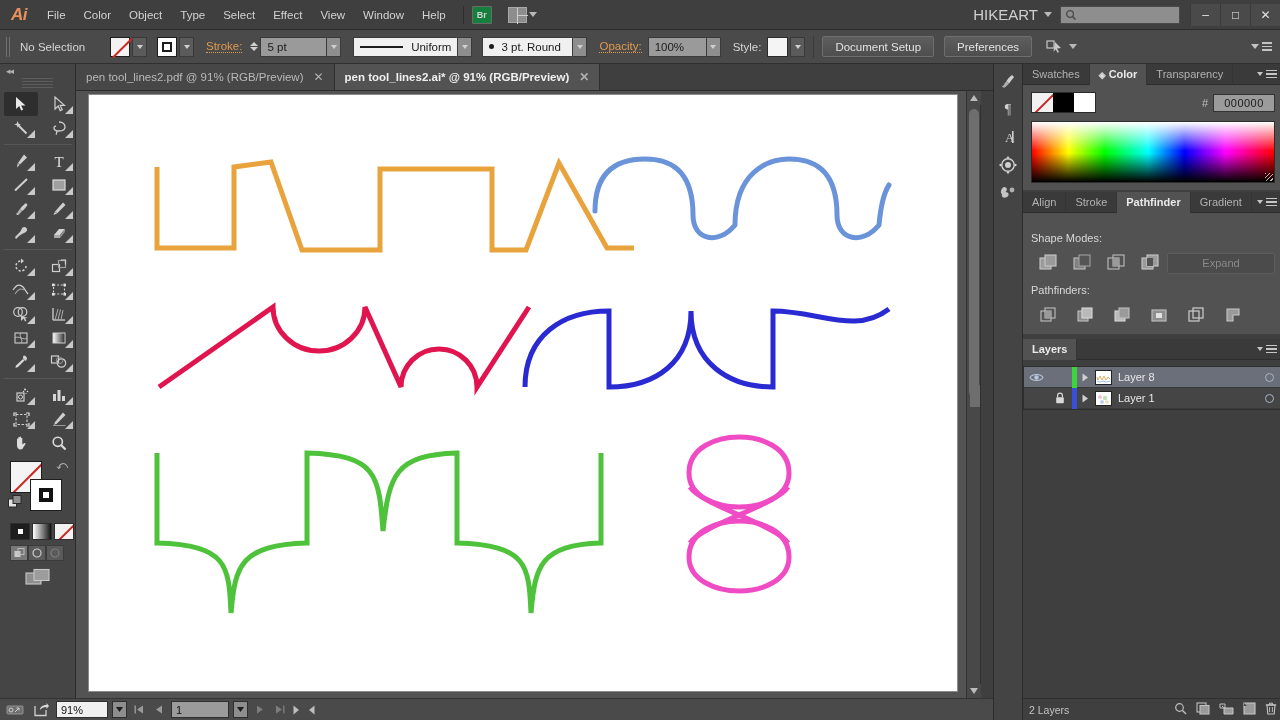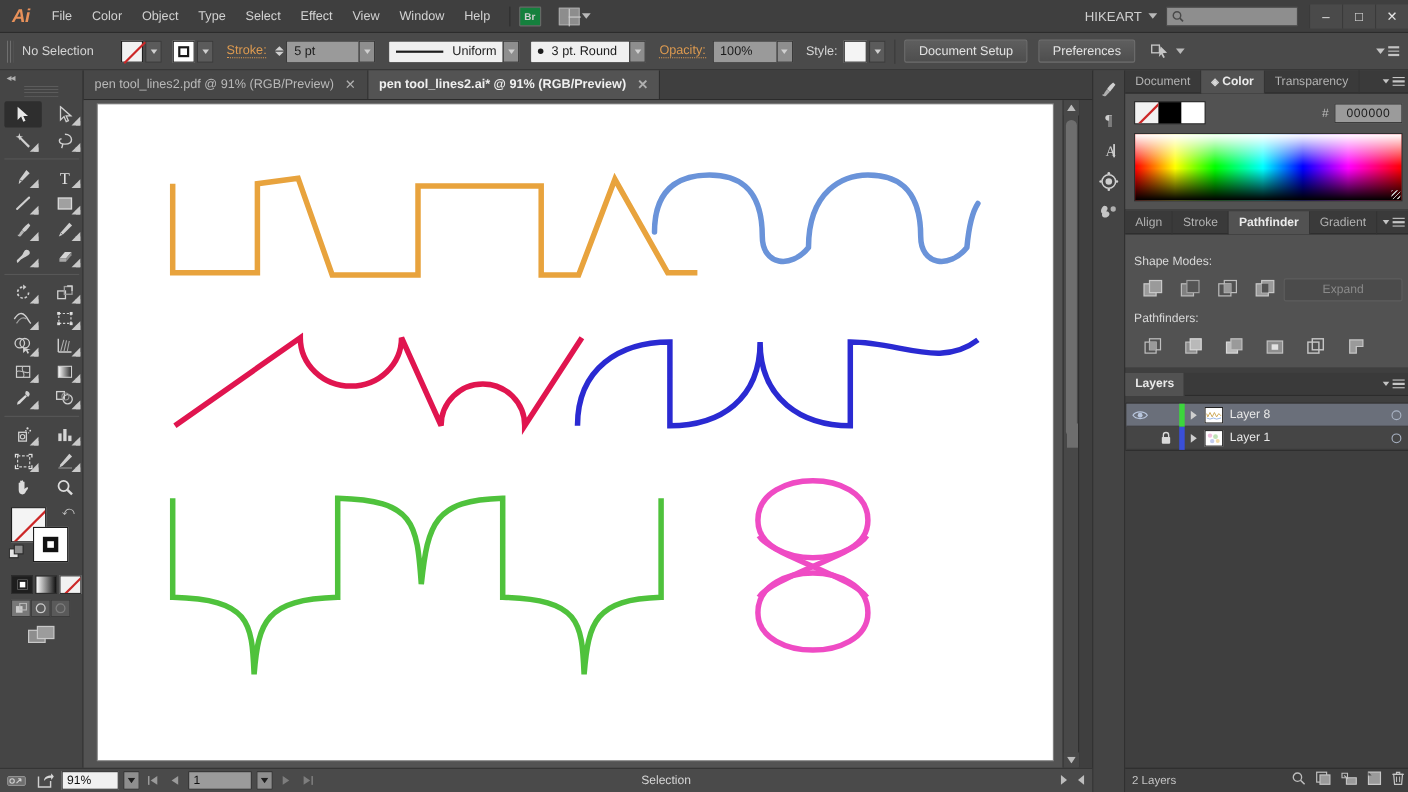--- a/index.html
+++ b/index.html
@@ -37,21 +37,21 @@
     width: 19px; height: 16px; border: 1px solid #a8a8a8; background: #8d8d8d;
     position: relative;
   }
   .arrange-ico::before { content:''; position:absolute; left:8px; top:0; width:1px; height:16px; background:#cfcfcf; }
   .arrange-ico::after { content:''; position:absolute; left:8px; top:7px; width:11px; height:1px; background:#cfcfcf; }
   .caret-d {
     width: 0; height: 0; border-left: 4px solid transparent; border-right: 4px solid transparent;
     border-top: 5px solid #b9b9b9;
   }
   .mb-right { margin-left: auto; display: flex; align-items: center; height: 30px; }
-  .user-name { color: #cfcfcf; font-size: 12px; padding: 0 6px 0 10px; }
+  .user-name { color: #cfcfcf; font-size: 15px; padding: 0 6px 0 10px; }
   .search-box {
     width: 120px; height: 18px; background: #8e8e8e; border: 1px solid #4a4a4a;
     margin-left: 8px; display: flex; align-items: center; padding-left: 4px; border-radius: 1px;
   }
   .search-box svg { opacity: 0.75; }
   .win-btns { display: flex; margin-left: 10px; }
   .win-btn {
     width: 30px; height: 22px; display: flex; align-items: center; justify-content: center;
     color: #e4e4e4; font-size: 12px; background: #4a4a4a; border-left: 1px solid #3a3a3a;
   }
@@ -824,21 +824,21 @@
           <path d="M5 2 C8 2 9 5 6.5 7 C9.5 7 11 10 8 12 C5 14 2 12 3 9 C1 8 2 3 5 2 Z" fill="#c5c5c5"></path>
           <circle cx="13" cy="5" r="2.4" fill="#b0b0b0"></circle>
         </svg>
       </div>
     </div>
 
     <div class="panels">
 
       <div class="panel-tabs">
         <div class="ptab">
-          <span>Document</span>
+          <span>Swatches</span>
         </div>
         <div class="ptab active">
           <span class="diamond">◈</span><span>Color</span>
         </div>
         <div class="ptab">
           <span>Transparency</span>
         </div>
         <div class="ptab-menu">
           <div class="caret-d" style="border-top-color:#c4c4c4;border-left-width:3px;border-right-width:3px;border-top-width:4px;"></div>
           <div class="lines">
@@ -1115,21 +1115,20 @@
       <svg width="8" height="9" viewBox="0 0 8 9">
           <path d="M1 0.5 L1 8.5 L7 4.5 Z" fill="#7d7d7d"></path>
         </svg>
     </div>
     <div class="nav-ico">
       <svg width="10" height="9" viewBox="0 0 10 9">
           <path d="M1 0.5 L1 8.5 L7 4.5 Z" fill="#7d7d7d"></path>
           <rect x="8.1" y="0.5" width="1.4" height="8" fill="#7d7d7d"></rect>
         </svg>
     </div>
-    <div class="sb-status">Selection</div>
     <div class="sb-right">
       <div>
         <svg width="8" height="10" viewBox="0 0 8 10">
             <path d="M1.5 0.5 L1.5 9.5 L7 5 Z" fill="#bdbdbd"></path>
           </svg>
       </div>
       <div>
         <svg width="8" height="10" viewBox="0 0 8 10">
             <path d="M6.5 0.5 L6.5 9.5 L1 5 Z" fill="#bdbdbd"></path>
           </svg>

